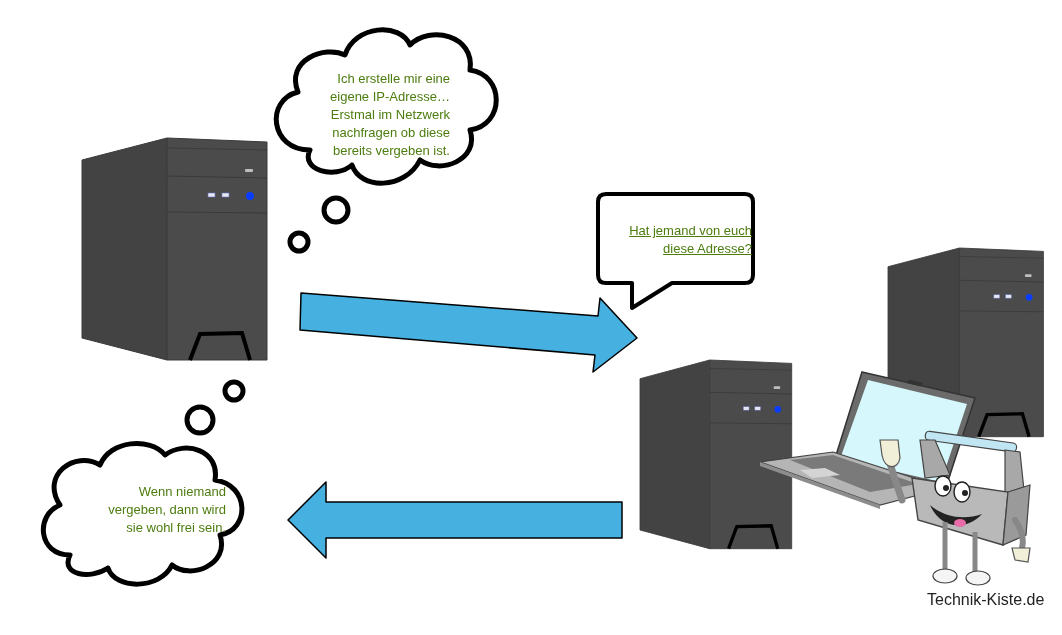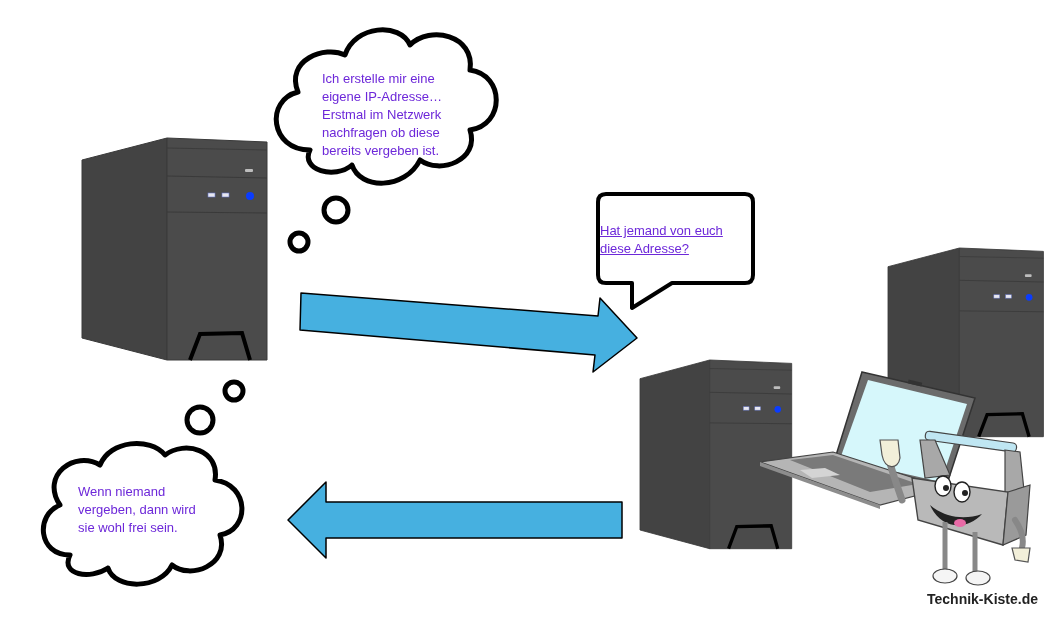--- a/index.html
+++ b/index.html
@@ -1,21 +1,21 @@
 <!DOCTYPE html>
 <html><head>
 <meta charset="utf-8">
 <style>
   html, body { margin:0; padding:0; background:#ffffff; }
   body { width:1062px; height:635px; position:relative; overflow:hidden;
          font-family:"Liberation Sans", "DejaVu Sans", sans-serif; }
   svg.stage { position:absolute; left:0; top:0; }
-  .bubble-text { position:absolute; text-align:left; color:#6d28d9;
+  .bubble-text { position:absolute; text-align:right; color:#4d7c0f;
                  font-size:13px; line-height:18px; white-space:pre-line; }
-  .credit { position:absolute; font-size:14px; color:#222;font-weight:bold; }
+  .credit { position:absolute; font-size:16px; color:#222; }
 </style>
 </head>
 <body>
 
 <svg class="stage" width="1062" height="635" viewBox="0 0 1062 635">
   <defs>
     <g id="tower">
 
       <polygon points="0,22 85,0 85,222 0,200" fill="#434343" stroke="#3a3a3a" stroke-width="1"></polygon>
 

